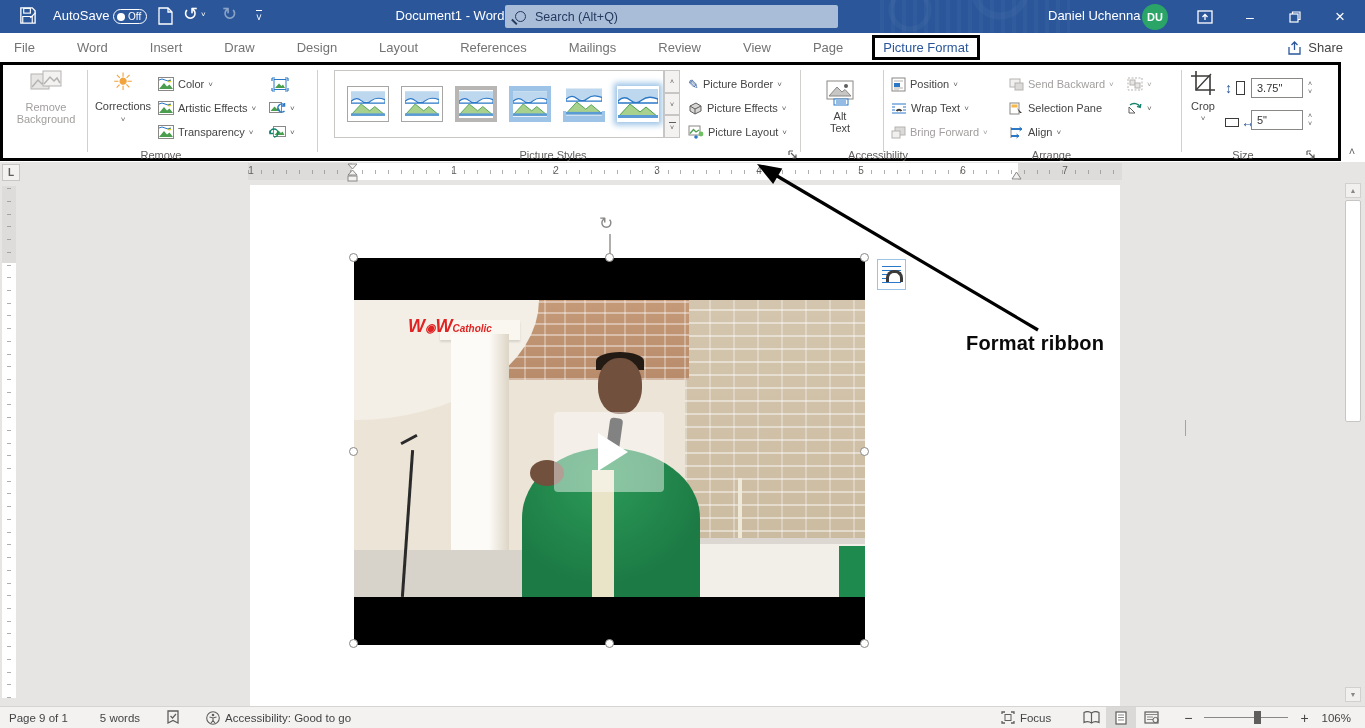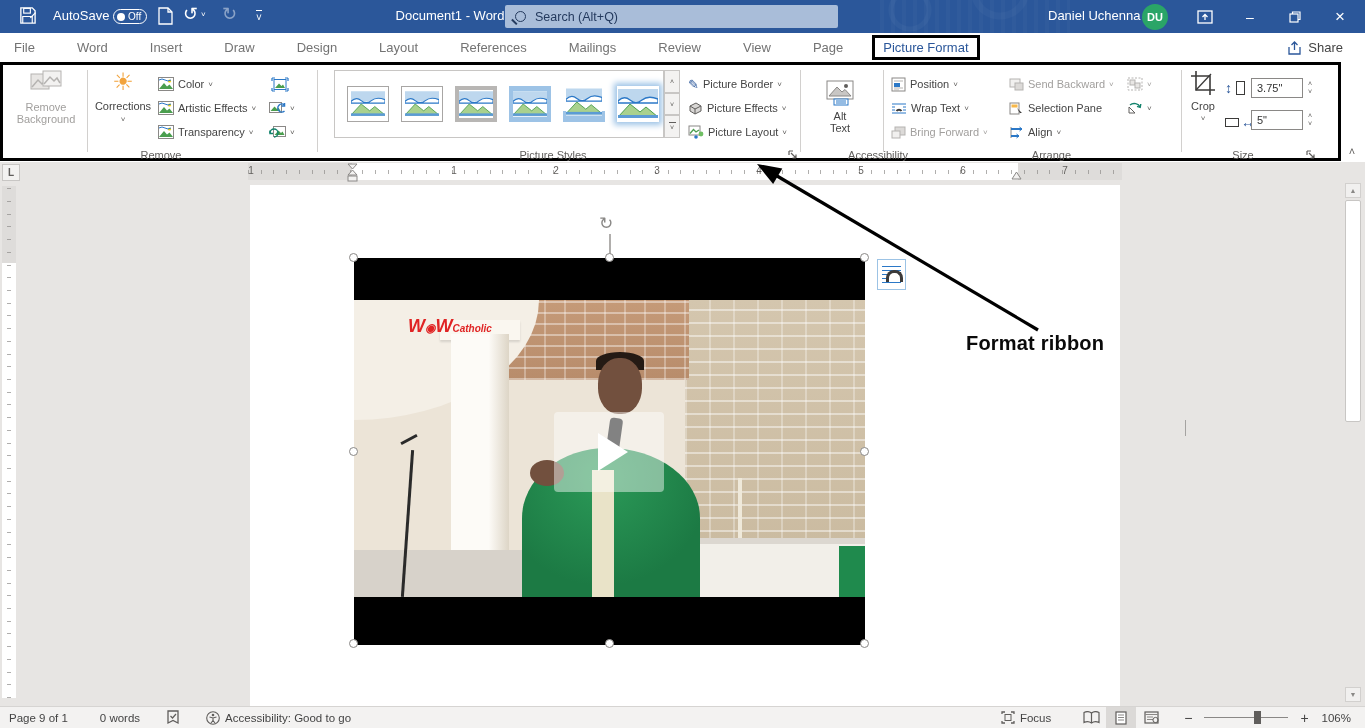--- a/index.html
+++ b/index.html
@@ -592,21 +592,21 @@
           <span>▼</span>
         </div>
     </div>
   </div>
 
   <div class="abs statusbar">
     <div class="sb-item">
         <span>Page 9 of 1</span>
       </div>
     <div class="sb-item" style="margin-left:14px;">
-        <span>0 words</span>
+        <span>5 words</span>
       </div>
     <div class="sb-item" style="margin-left:8px;">
       <svg width="14" height="15" viewBox="0 0 14 15">
           <path d="M2 1 H12 V13 L7 10.5 L2 13 Z" fill="none" stroke="#605e5c" stroke-width="1.3"></path>
           <path d="M4.5 6 L6.5 8 L10 4" fill="none" stroke="#605e5c" stroke-width="1.2"></path>
         </svg>
     </div>
     <div class="sb-item" style="margin-left:8px;">
       <svg width="14" height="14" viewBox="0 0 14 14">
           <circle cx="7" cy="7" r="6.3" fill="none" stroke="#605e5c" stroke-width="1.1"></circle>

